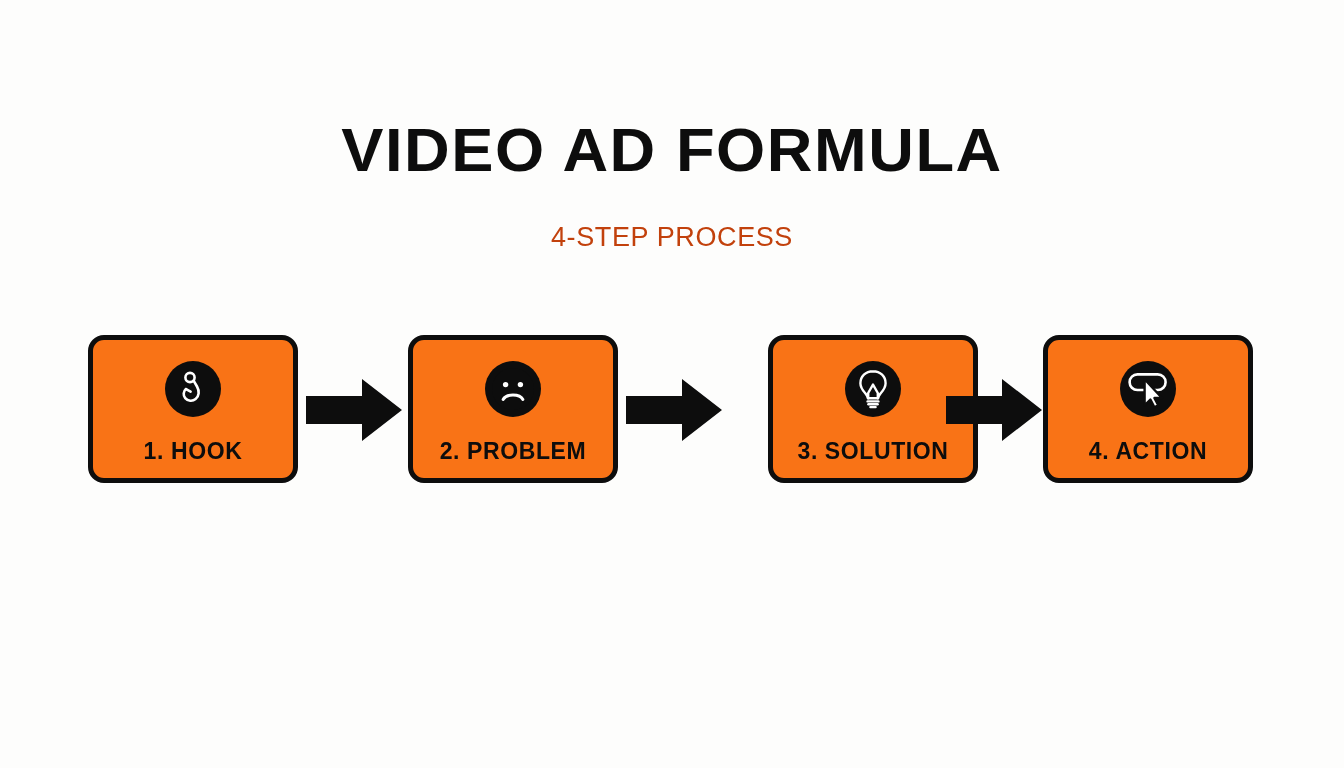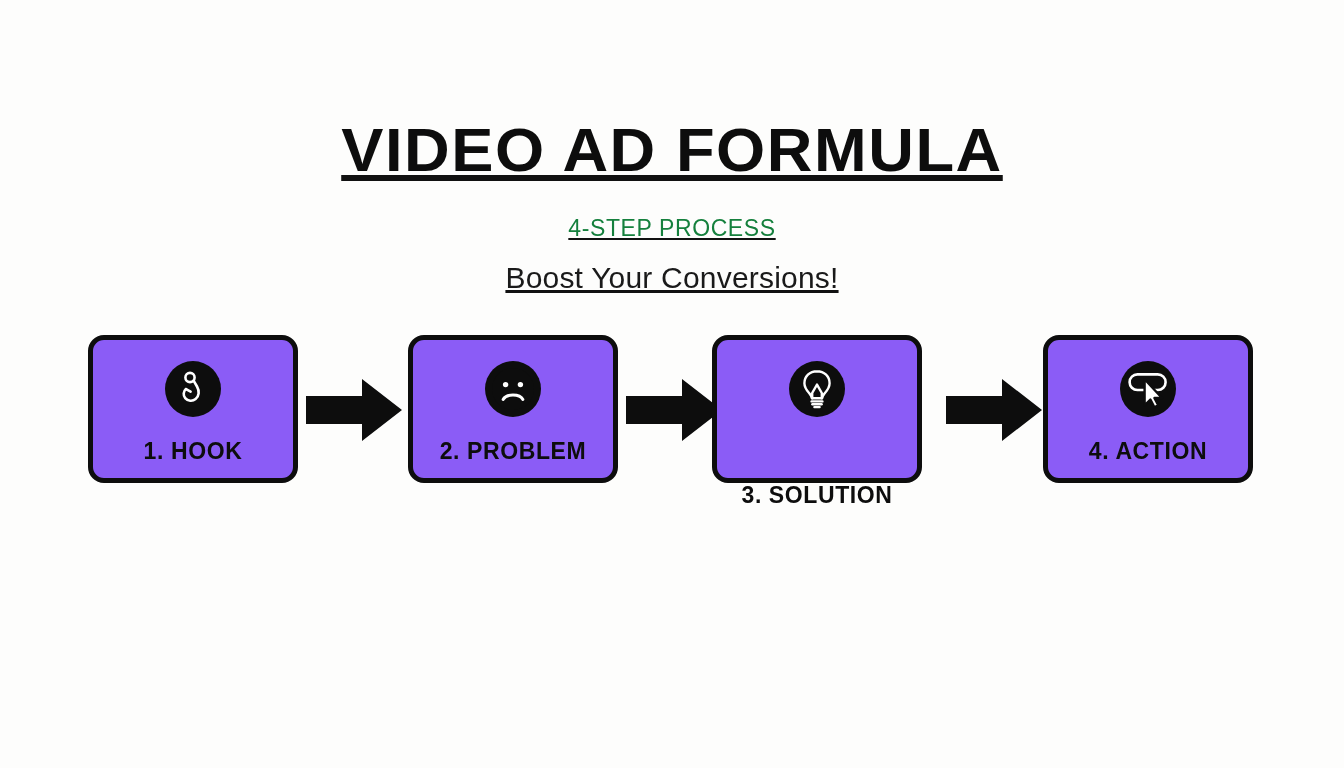--- a/index.html
+++ b/index.html
@@ -24,39 +24,38 @@
     height: 768px;
   }
 
   
   .header {
     position: absolute;
     top: 118px;
     left: 0;
     width: 1344px;
     text-align: center;
-    text-decoration: underline;
   }
   .title {
     font-family: "Liberation Sans", sans-serif;
     font-size: 62px;
     font-weight: 700;
     letter-spacing: 1.5px;
     line-height: 1.02;
     color: #0d0d0d;
     margin: 0;
     white-space: nowrap;
     transform: scaleX(1.02);
   }
   .subtitle {
-    font-size: 23px;
+    font-size: 27px;
     font-weight: 400;
     letter-spacing: 0.6px;
-    color: #15803d;
-    margin: 8px;
+    color: #c2410c;
+    margin: 15px;
     padding-top: 26px;
     white-space: nowrap;
   }
   .tagline {
     font-size: 30px;
     font-weight: 400;
     letter-spacing: 0.2px;
     color: #1a1a1a;
     margin: 0;
     padding-top: 11px;
@@ -73,29 +72,29 @@
   }
 
   .step-card {
     position: absolute;
     top: 0;
     width: 210px;
     height: 148px;
     box-sizing: border-box;
     border: 5px solid #0d0d0d;
     border-radius: 16px;
-    background: #8b5cf6;
+    background: #f97316;
     display: flex;
     flex-direction: column;
     align-items: center;
     justify-content: flex-start;
   }
   .step-card[data-pos="0"] { left: 0px; }
   .step-card[data-pos="1"] { left: 320px; align-items: center; }
-  .step-card[data-pos="2"] { left: 624px; gap: 44px; }
+  .step-card[data-pos="2"] { left: 680px; }
   .step-card[data-pos="3"] { left: 955px; text-align: right; }
 
   .icon-circle {
     margin-top: 21px;
     width: 56px;
     height: 56px;
     border-radius: 50%;
     background: #0d0d0d;
     display: flex;
     align-items: center;
@@ -126,21 +125,20 @@
   .arrow svg { display: block; }
 </style>
 </head>
 <body>
 
 <div class="slide">
 
   <div class="header">
     <h1 class="title">VIDEO AD FORMULA</h1>
     <p class="subtitle">4-STEP PROCESS</p>
-    <p class="tagline">Boost Your Conversions!</p>
   </div>
 
   <div class="steps-row">
 
     <div class="step-card" data-pos="0">
       <div class="icon-circle">
         <svg width="34" height="38" viewBox="0 0 34 38" aria-hidden="true">
           <g fill="none" stroke="#ffffff" stroke-width="2.6" stroke-linecap="round" stroke-linejoin="round">
             <circle cx="14" cy="7.5" r="4.6"></circle>
             <path d="M17.6 10.6 L21 16.5 C23.6 21 23.2 26.2 19.6 29.1

